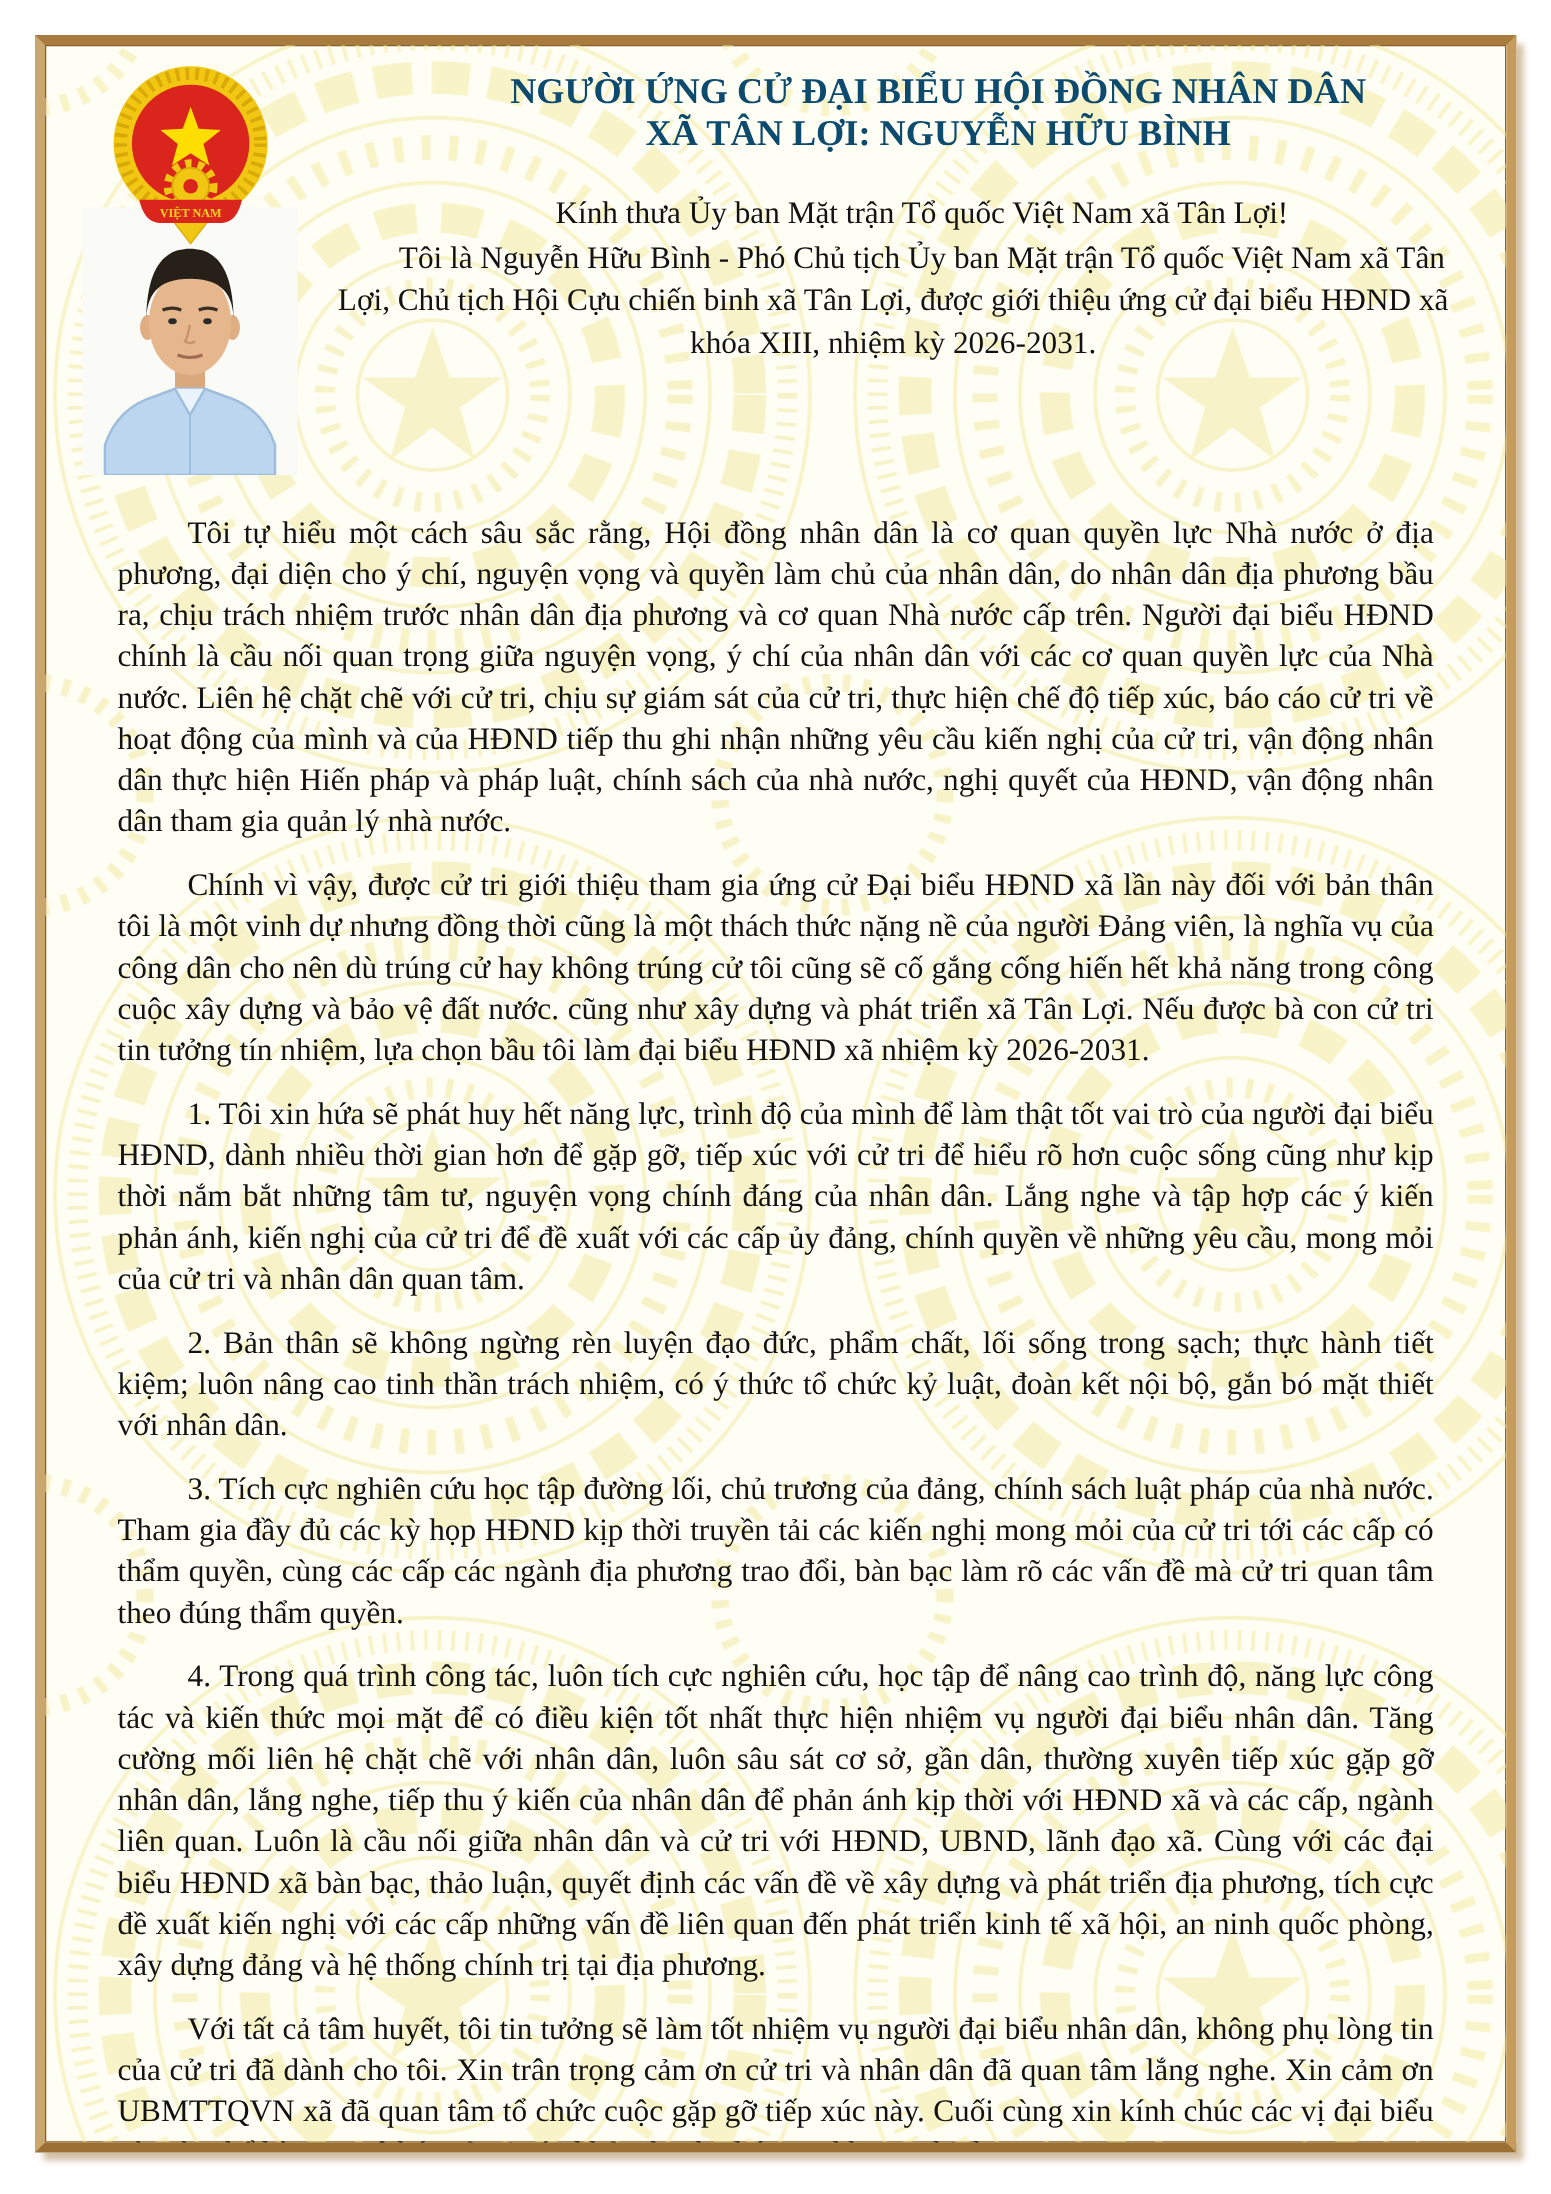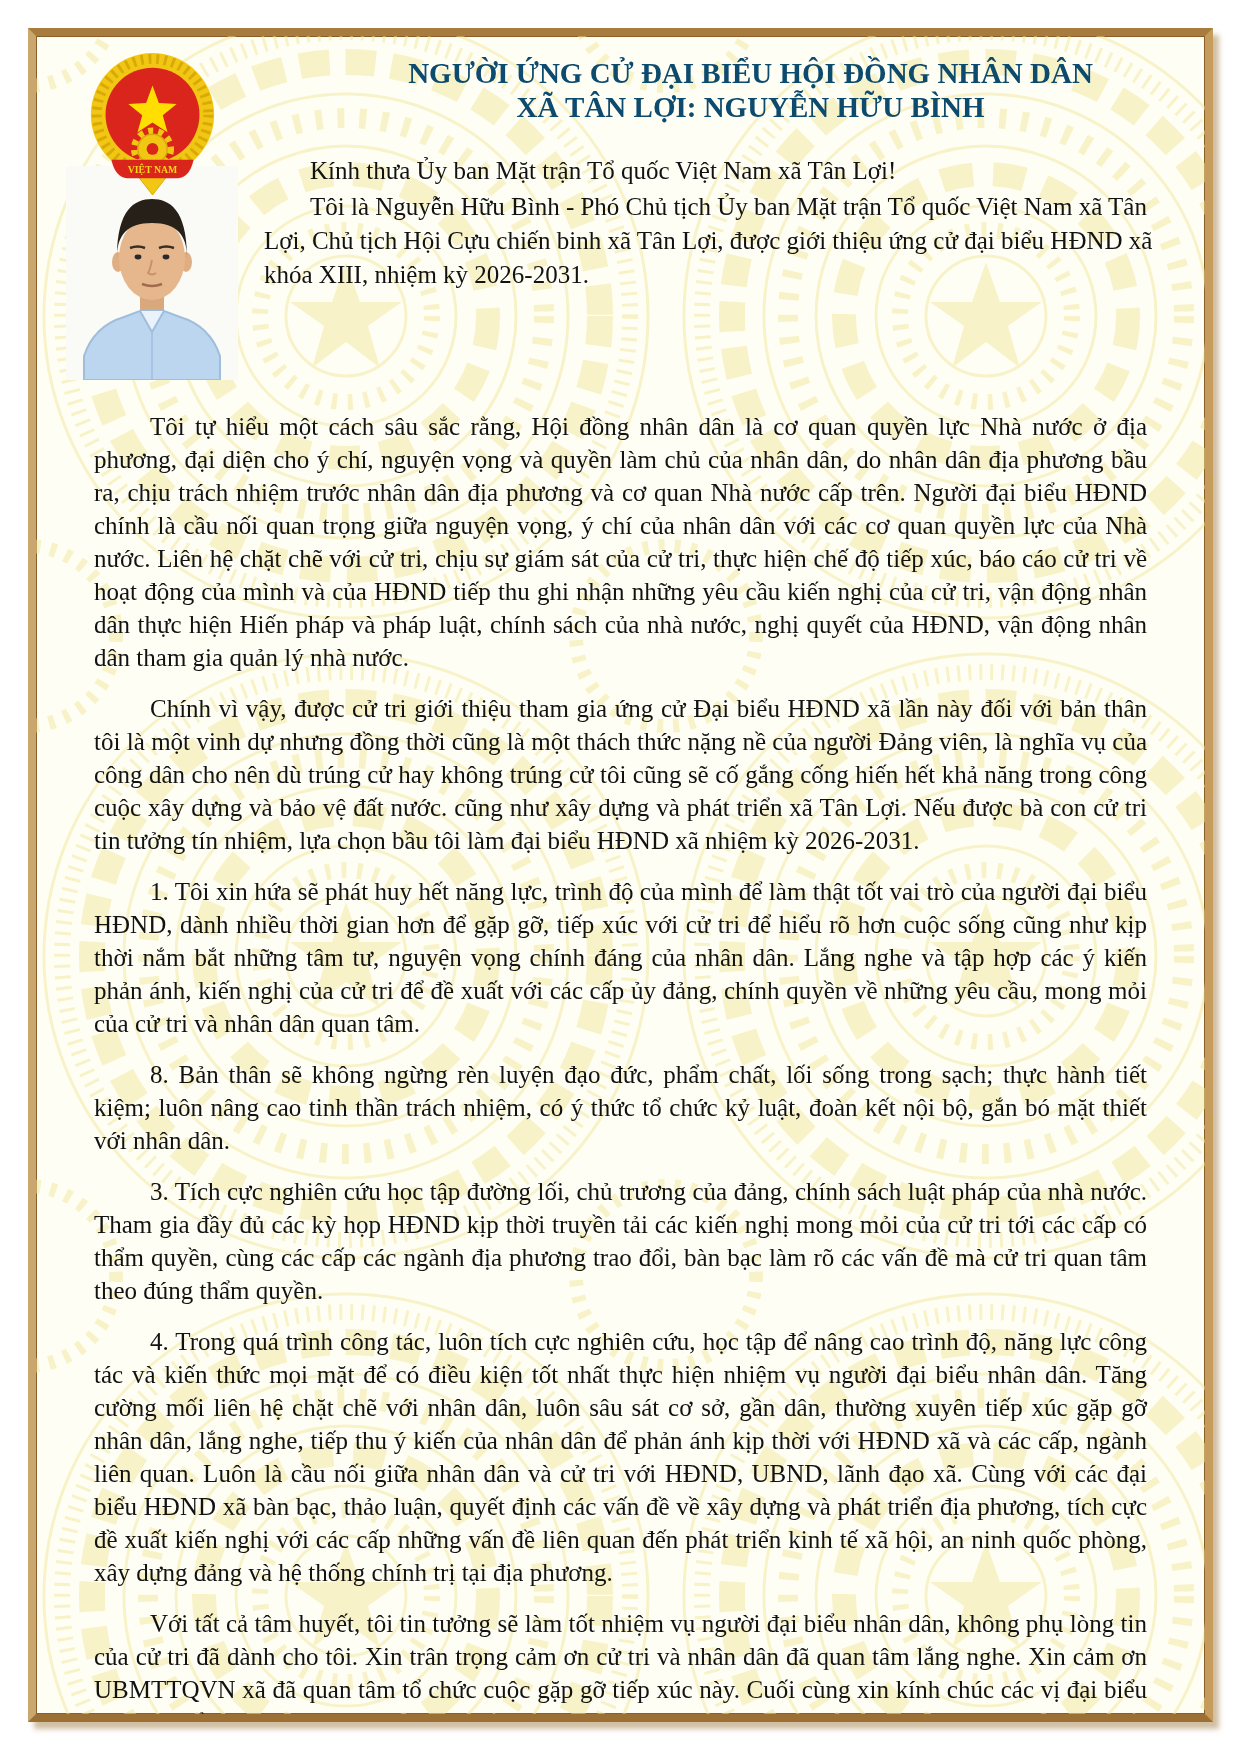--- a/index.html
+++ b/index.html
@@ -17,21 +17,21 @@
   }
   .watermark { position:absolute; left:0; top:0; width:100%; height:100%; opacity:0.5; pointer-events:none; }
   .content { position:relative; width:100%; height:100%; }
 
   .emblem { position:absolute; left:48px; top:16px; width:137px; height:147px; }
 
   .header-text { padding:20px 40px 0 300px; text-align:center; }
   .h-line { color:#0c4a6e; font-weight:bold; font-size:29px; line-height:34px; }
   .program-title { color:#E01010; font-weight:bold; font-size:30px; line-height:34px; margin-top:16px; }
 
-  .intro { margin:30px 40px 0 30px; font-size:25px; line-height:34px; color:#121212; }
+  .intro { margin:30px 40px 0 30px; font-size:25px; line-height:34px; color:#121212;text-align:center; }
   .intro::after { content:""; display:block; clear:both; }
   .photo { float:left; width:172px; height:214px; margin:12px 26px 6px 0; background:#FAFAF7; }
   .intro p { margin:0 0 2px 0; text-indent:46px; }
 
   .body-text { margin:24px 40px 0 40px; font-size:25px; line-height:33px; color:#121212; text-align:justify; }
   .body-text p { margin:18px; text-indent:56px; }
   .body-text p.closing { text-indent:0; text-align:left; }
 </style>
 </head>
 <body>
@@ -105,21 +105,21 @@
           <path d="M76,118 Q86,122 96,118" stroke="#A06B50" stroke-width="2.5" fill="none"></path>
         </svg>
         <p>Kính thưa Ủy ban Mặt trận Tổ quốc Việt Nam xã Tân Lợi!</p>
         <p>Tôi là Nguyễn Hữu Bình - Phó Chủ tịch Ủy ban Mặt trận Tổ quốc Việt Nam xã Tân Lợi, Chủ tịch Hội Cựu chiến binh xã Tân Lợi, được giới thiệu ứng cử đại biểu HĐND xã khóa XIII, nhiệm kỳ 2026-2031.</p>
       </div>
 
       <div class="body-text">
         <p>Tôi tự hiểu một cách sâu sắc rằng, Hội đồng nhân dân là cơ quan quyền lực Nhà nước ở địa phương, đại diện cho ý chí, nguyện vọng và quyền làm chủ của nhân dân, do nhân dân địa phương bầu ra, chịu trách nhiệm trước nhân dân địa phương và cơ quan Nhà nước cấp trên. Người đại biểu HĐND chính là cầu nối quan trọng giữa nguyện vọng, ý chí của nhân dân với các cơ quan quyền lực của Nhà nước. Liên hệ chặt chẽ với cử tri, chịu sự giám sát của cử tri, thực hiện chế độ tiếp xúc, báo cáo cử tri về hoạt động của mình và của HĐND tiếp thu ghi nhận những yêu cầu kiến nghị của cử tri, vận động nhân dân thực hiện Hiến pháp và pháp luật, chính sách của nhà nước, nghị quyết của HĐND, vận động nhân dân tham gia quản lý nhà nước.</p>
         <p>Chính vì vậy, được cử tri giới thiệu tham gia ứng cử Đại biểu HĐND xã lần này đối với bản thân tôi là một vinh dự nhưng đồng thời cũng là một thách thức nặng nề của người Đảng viên, là nghĩa vụ của công dân cho nên dù trúng cử hay không trúng cử tôi cũng sẽ cố gắng cống hiến hết khả năng trong công cuộc xây dựng và bảo vệ đất nước. cũng như xây dựng và phát triển xã Tân Lợi. Nếu được bà con cử tri tin tưởng tín nhiệm, lựa chọn bầu tôi làm đại biểu HĐND xã nhiệm kỳ 2026-2031.</p>
         <p>1. Tôi xin hứa sẽ phát huy hết năng lực, trình độ của mình để làm thật tốt vai trò của người đại biểu HĐND, dành nhiều thời gian hơn để gặp gỡ, tiếp xúc với cử tri để hiểu rõ hơn cuộc sống cũng như kịp thời nắm bắt những tâm tư, nguyện vọng chính đáng của nhân dân. Lắng nghe và tập hợp các ý kiến phản ánh, kiến nghị của cử tri để đề xuất với các cấp ủy đảng, chính quyền về những yêu cầu, mong mỏi của cử tri và nhân dân quan tâm.</p>
-        <p>8. Bản thân sẽ không ngừng rèn luyện đạo đức, phẩm chất, lối sống trong sạch; thực hành tiết kiệm; luôn nâng cao tinh thần trách nhiệm, có ý thức tổ chức kỷ luật, đoàn kết nội bộ, gắn bó mặt thiết với nhân dân.</p>
+        <p>2. Bản thân sẽ không ngừng rèn luyện đạo đức, phẩm chất, lối sống trong sạch; thực hành tiết kiệm; luôn nâng cao tinh thần trách nhiệm, có ý thức tổ chức kỷ luật, đoàn kết nội bộ, gắn bó mặt thiết với nhân dân.</p>
         <p>3. Tích cực nghiên cứu học tập đường lối, chủ trương của đảng, chính sách luật pháp của nhà nước. Tham gia đầy đủ các kỳ họp HĐND kịp thời truyền tải các kiến nghị mong mỏi của cử tri tới các cấp có thẩm quyền, cùng các cấp các ngành địa phương trao đổi, bàn bạc làm rõ các vấn đề mà cử tri quan tâm theo đúng thẩm quyền.</p>
         <p>4. Trong quá trình công tác, luôn tích cực nghiên cứu, học tập để nâng cao trình độ, năng lực công tác và kiến thức mọi mặt để có điều kiện tốt nhất thực hiện nhiệm vụ người đại biểu nhân dân. Tăng cường mối liên hệ chặt chẽ với nhân dân, luôn sâu sát cơ sở, gần dân, thường xuyên tiếp xúc gặp gỡ nhân dân, lắng nghe, tiếp thu ý kiến của nhân dân để phản ánh kịp thời với HĐND xã và các cấp, ngành liên quan. Luôn là cầu nối giữa nhân dân và cử tri với HĐND, UBND, lãnh đạo xã. Cùng với các đại biểu HĐND xã bàn bạc, thảo luận, quyết định các vấn đề về xây dựng và phát triển địa phương, tích cực đề xuất kiến nghị với các cấp những vấn đề liên quan đến phát triển kinh tế xã hội, an ninh quốc phòng, xây dựng đảng và hệ thống chính trị tại địa phương.</p>
         <p>Với tất cả tâm huyết, tôi tin tưởng sẽ làm tốt nhiệm vụ người đại biểu nhân dân, không phụ lòng tin của cử tri đã dành cho tôi. Xin trân trọng cảm ơn cử tri và nhân dân đã quan tâm lắng nghe. Xin cảm ơn UBMTTQVN xã đã quan tâm tổ chức cuộc gặp gỡ tiếp xúc này. Cuối cùng xin kính chúc các vị đại biểu và toàn thể bà con, cô bác cử tri sức khỏe, hạnh phúc, an khang, thịnh vượng.</p>
       </div>
 
     </div>
   </div>
 </div>
 
 </body></html>

